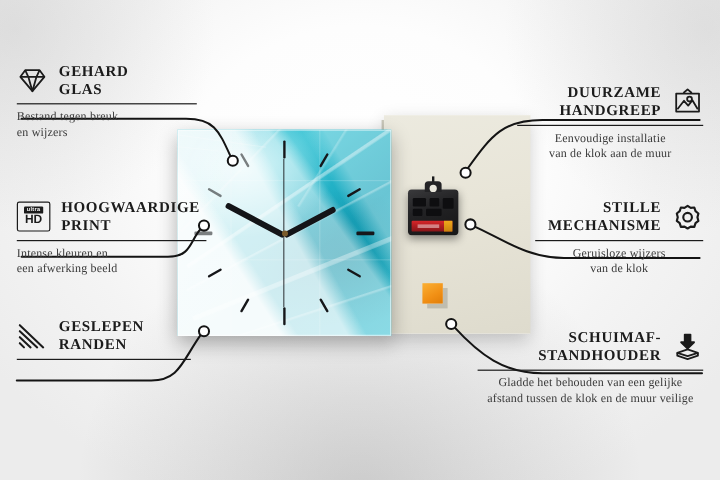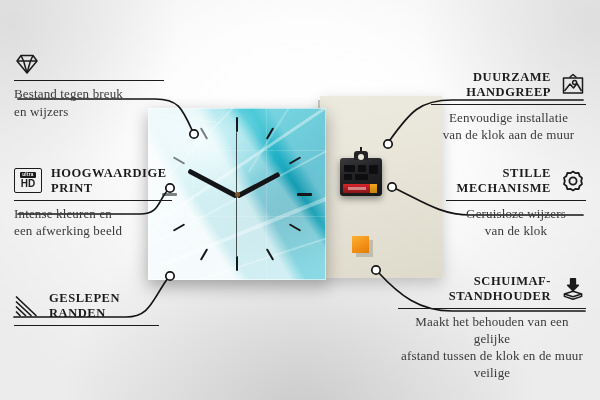--- a/index.html
+++ b/index.html
@@ -110,21 +110,21 @@
   .callout.right .head{justify-content:flex-end;}
   .callout .title{
     font-family:"Liberation Serif", serif;
     font-weight:bold;font-size:12.5px;letter-spacing:.55px;color:#1b1b1b;
     line-height:1.18;text-transform:uppercase;
   }
   .callout.right .title{text-align:right;}
   .callout .rule{height:1.4px;background:#1b1b1b;margin:4px 0 4px 0;}
   .callout .sub{
     font-family:"Liberation Serif", serif;
-    font-size:13px;color:#3a3a3a;line-height:1.32;letter-spacing:.15px;
+    font-size:10px;color:#3a3a3a;line-height:1.32;letter-spacing:.15px;
   }
   .callout.right .sub{text-align:center;}
   .ico{width:26px;height:24px;flex:0 0 26px;display:block;}
   .ico svg{display:block;width:26px;height:24px;}
 
   .hd-badge{
     width:26px;height:23px;border:1.6px solid #1b1b1b;border-radius:2px;
     display:flex;flex-direction:column;align-items:center;justify-content:center;
     font-family:"Liberation Sans", sans-serif;color:#1b1b1b;flex:0 0 26px;
   }
@@ -221,20 +221,24 @@
   <div class="callout left" style="left:14px;top:52px;width:150px;">
     <div class="head">
       <span class="ico">
         <svg viewBox="0 0 26 24">
             <g fill="none" stroke="#1b1b1b" stroke-width="1.5" stroke-linejoin="round">
           <path d="M3,9 L7,3.5 L19,3.5 L23,9 L13,21 Z"></path>
           <path d="M3,9 L23,9 M7,3.5 L9.6,9 L13,21 M19,3.5 L16.4,9 L13,21 M9.6,9 L16.4,9"></path>
         </g>
           </svg>
       </span>
+      <span class="title">
+        <span>GEHARD</span><br>
+        <span>GLAS</span>
+      </span>
     </div>
     <div class="rule" style="width:150px;"></div>
     <div class="sub">
       <span>Bestand tegen breuk</span><br>
       <span>en wijzers</span>
     </div>
   </div>
 
   <div class="callout left" style="left:14px;top:166px;width:158px;">
     <div class="head">
@@ -247,21 +251,21 @@
         <span>PRINT</span>
       </span>
     </div>
     <div class="rule" style="width:158px;"></div>
     <div class="sub">
       <span>Intense kleuren en</span><br>
       <span>een afwerking beeld</span>
     </div>
   </div>
 
-  <div class="callout left" style="left:14px;top:291px;width:145px;">
+  <div class="callout left" style="left:14px;top:265px;width:145px;">
     <div class="head">
       <span class="ico">
         <svg viewBox="0 0 26 24">
             <g stroke="#1b1b1b" stroke-width="1.7" stroke-linecap="round">
           <path d="M2.5,3 L22,21.5"></path>
               <path d="M2.5,8 L17,21.5"></path>
           <path d="M2.5,13 L11.5,21.5"></path>
               <path d="M2.5,18 L6,21.5"></path>
         </g>
           </svg>
@@ -331,18 +335,18 @@
             <g fill="none" stroke="#1b1b1b" stroke-width="1.5" stroke-linejoin="round">
           <path d="M10.6,1.8 L15.4,1.8 L15.4,8.2 L18.4,8.2 L13,13.6 L7.6,8.2 L10.6,8.2 Z" fill="#1b1b1b"></path>
           <path d="M13,14.2 L21.6,17 L13,19.8 L4.4,17 Z"></path>
           <path d="M4.4,17 L4.4,19.4 L13,22.2 L21.6,19.4 L21.6,17"></path>
         </g>
           </svg>
       </span>
     </div>
     <div class="rule" style="width:188px;"></div>
     <div class="sub">
-      <span>Maakt het behouden van een gelijke</span><br>
+      <span>Gladde het behouden van een gelijke</span><br>
       <span>afstand tussen de klok en de muur veilige</span>
     </div>
   </div>
 
 </div>
 
 </body></html>

